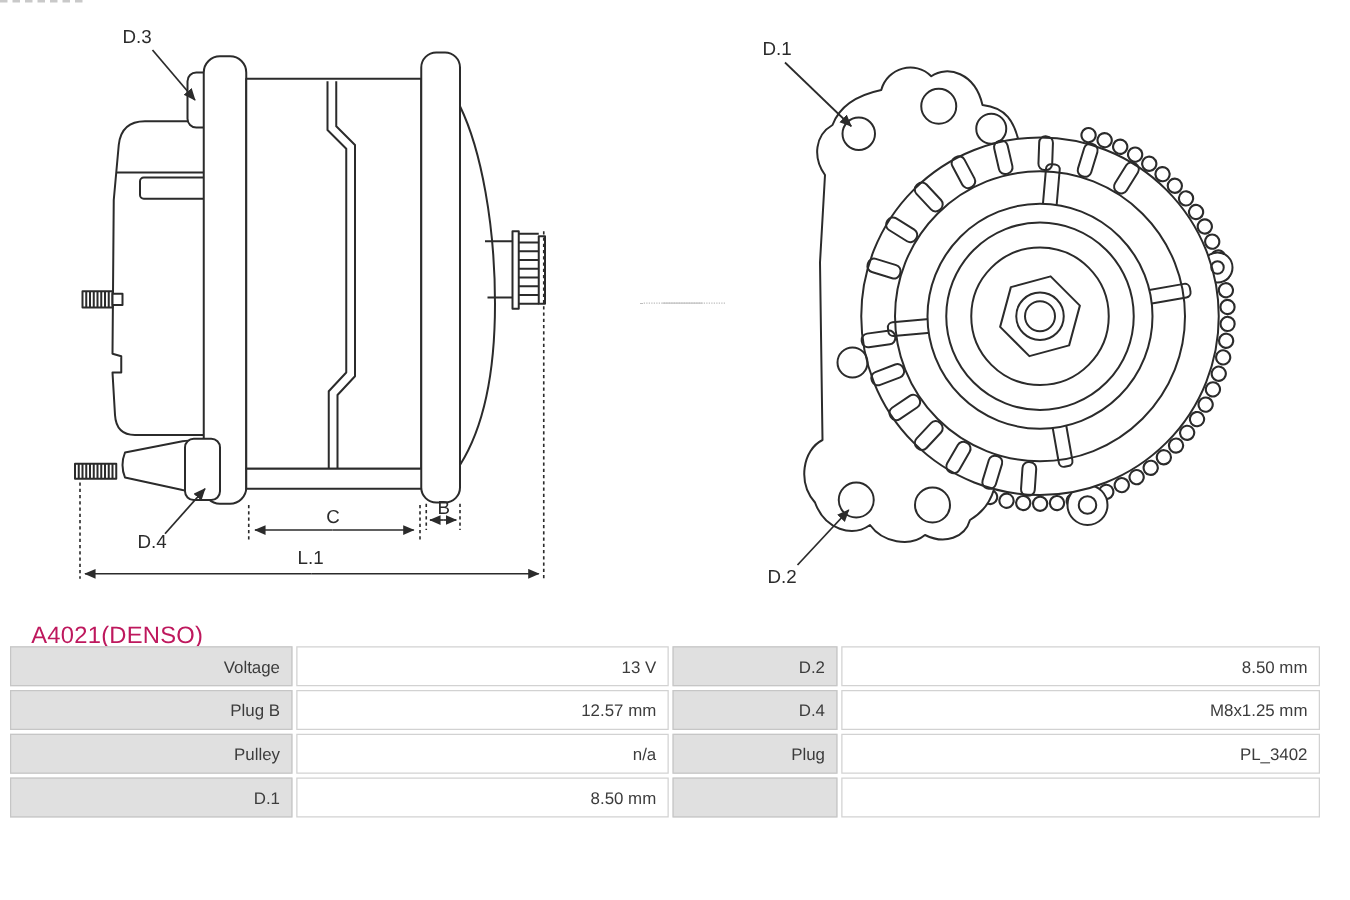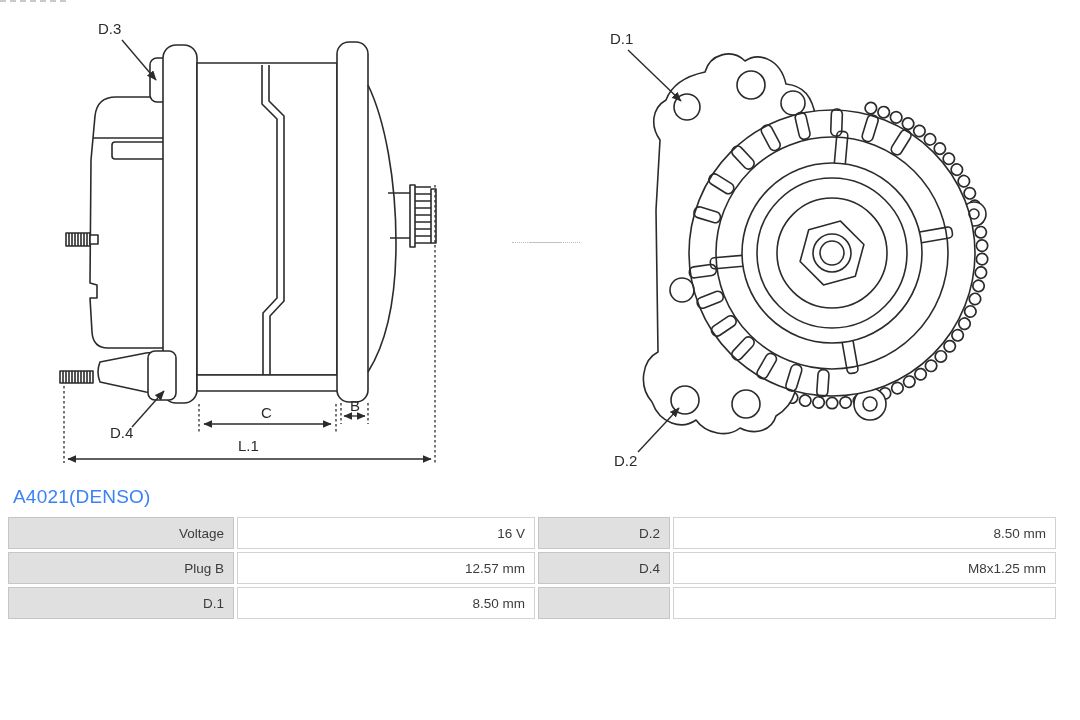--- a/index.html
+++ b/index.html
@@ -6,22 +6,22 @@
   body{width:1080px;height:720px;position:relative;overflow:hidden;
        font-family:"Liberation Sans",sans-serif;}
   .dwg{position:absolute;}
   #side-view{left:0;top:0;}
   #front-view{left:580px;top:10px;}
   .corner-mark{position:absolute;left:0;top:0;width:66px;height:3px;
                border-top:2px dashed #c9c9c9;}
   .center-mark{position:absolute;left:512px;top:242px;width:68px;height:0;
                border-top:1px dotted #bdbdbd;}
   .center-mark .solid{position:absolute;left:18px;top:-1px;width:32px;height:1px;background:#c2c2c2;}
-  h1.title{position:absolute;left:13px;top:486px;margin:0;
-           font-size:19px;font-weight:400;color:#3b82f6;letter-spacing:.2px;}
+  h1.title{position:absolute;left:13px;top:486px;margin:12px;
+           font-size:19px;font-weight:400;color:#be185d;letter-spacing:.2px;}
   table.specs{position:absolute;left:5px;top:514px;width:1054px;
               border-collapse:separate;border-spacing:3px;table-layout:fixed;}
   table.specs td{border:1px solid #d2d2d2;background:#ffffff;
                  height:30px;padding:0 9px 0 0;text-align:right;
                  font-size:13.5px;color:#3c3c3c;overflow:hidden;white-space:nowrap;}
   table.specs td.lab{background:#e0e0e0;border-color:#c6c6c6;}
   svg text{fill:#2b2b2b;stroke:none;font-family:"Liberation Sans",sans-serif;font-size:15px;}
 </style>
 </head>
 <body>
@@ -197,30 +197,36 @@
 <table class="specs">
   <colgroup>
     <col style="width:226px">
       <col style="width:298px">
       <col style="width:132px">
       <col style="width:383px">
   </colgroup>
   <tbody>
     <tr>
       <td class="lab">Voltage</td>
-      <td>16 V</td>
+      <td>13 V</td>
       <td class="lab">D.2</td>
       <td>8.50 mm</td>
     </tr>
     <tr>
       <td class="lab">Plug B</td>
       <td>12.57 mm</td>
       <td class="lab">D.4</td>
       <td>M8x1.25 mm</td>
     </tr>
     <tr>
+      <td class="lab">Pulley</td>
+      <td>n/a</td>
+      <td class="lab">Plug</td>
+      <td>PL_3402</td>
+    </tr>
+    <tr>
       <td class="lab">D.1</td>
       <td>8.50 mm</td>
       <td class="lab"></td>
       <td></td>
     </tr>
   </tbody>
 </table>
 
 </body></html>

